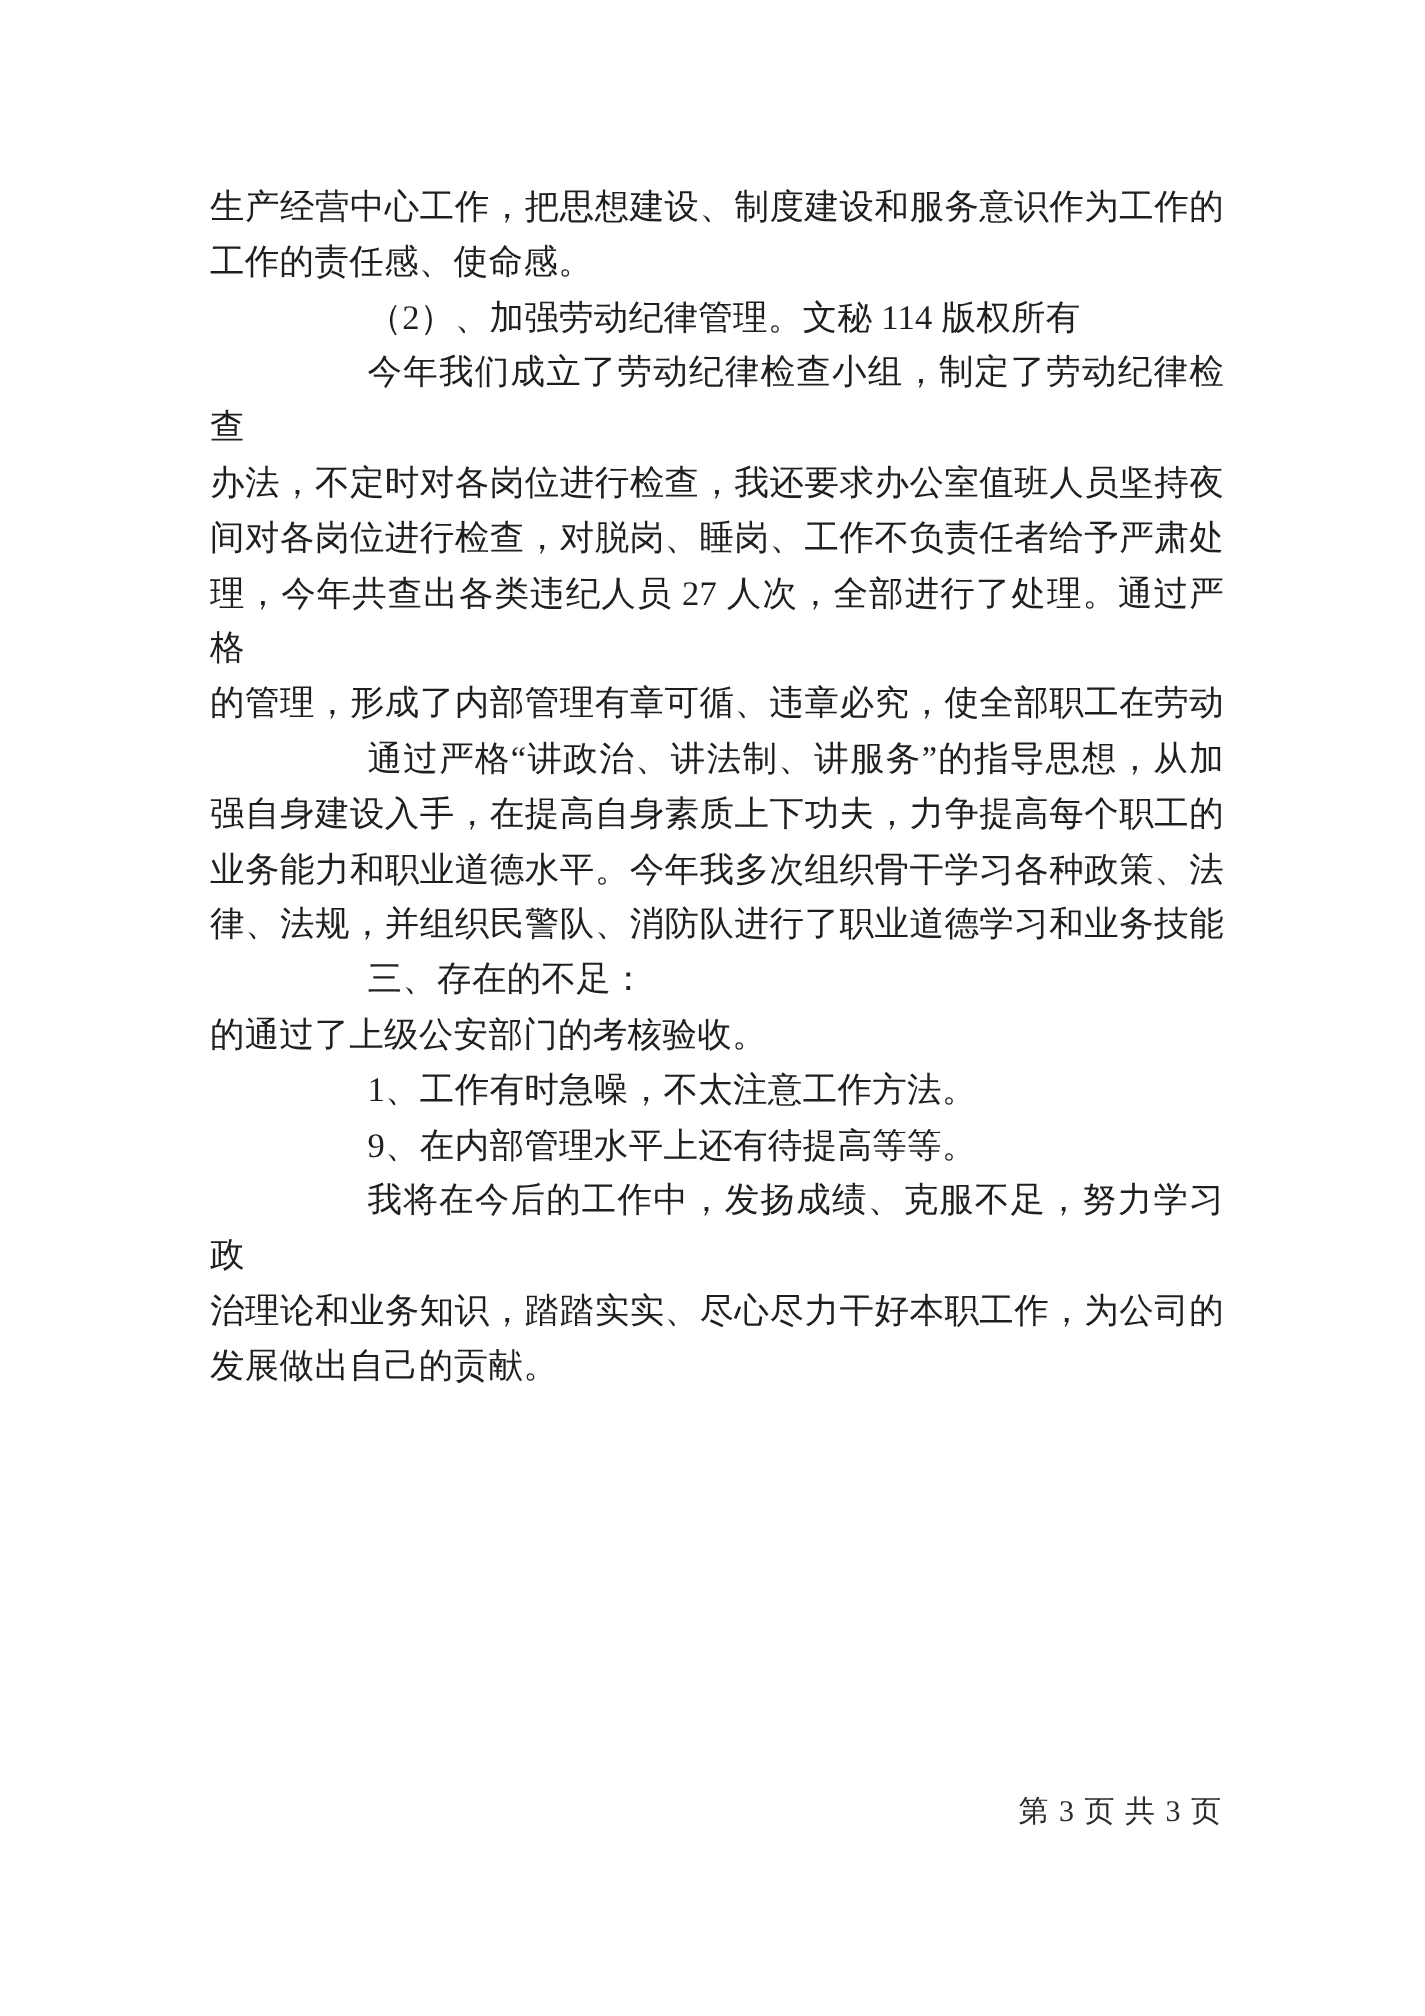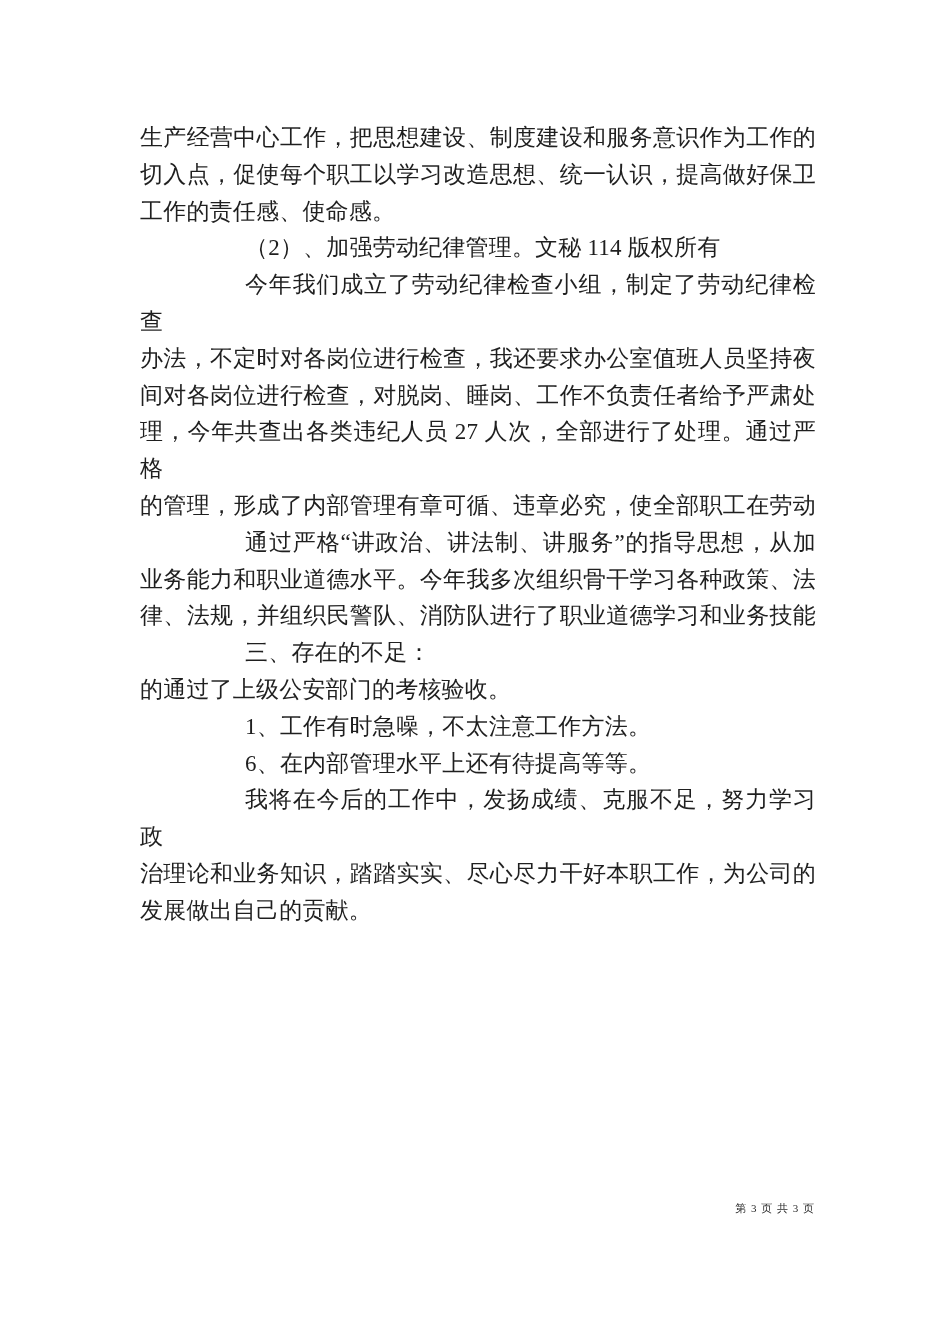--- a/index.html
+++ b/index.html
@@ -35,46 +35,46 @@
     text-align: justify;
     text-align-last: justify;
   }
   .line.indent {
     text-indent: 105px;
   }
   .page-footer {
     position: absolute;
     top: 1198px;
     right: 135px;
-    font-size: 11px;
+    font-size: 20px;
     line-height: 20px;
     color: #2a2a2a;
     letter-spacing: 1px;
   }
 </style>
 </head>
 <body>
 
 <div class="page">
   <div class="text-block">
 
   <div class="line fill">生产经营中心工作，把思想建设、制度建设和服务意识作为工作的</div>
-      <div class="line fill">切入点，促使每个职工以学习改造思想、统一认识，提高做好保卫</div>
       <div class="line">工作的责任感、使命感。</div>
       <div class="line indent">（2）、加强劳动纪律管理。文秘 114 版权所有</div>
       <div class="line indent fill">今年我们成立了劳动纪律检查小组，制定了劳动纪律检查</div>
       <div class="line fill">办法，不定时对各岗位进行检查，我还要求办公室值班人员坚持夜</div>
       <div class="line fill">间对各岗位进行检查，对脱岗、睡岗、工作不负责任者给予严肃处</div>
       <div class="line fill">理，今年共查出各类违纪人员 27 人次，全部进行了处理。通过严格</div>
       <div class="line fill">的管理，形成了内部管理有章可循、违章必究，使全部职工在劳动</div>
       <div class="line indent fill">通过严格“讲政治、讲法制、讲服务”的指导思想，从加</div>
+      <div class="line fill">强自身建设入手，在提高自身素质上下功夫，力争提高每个职工的</div>
       <div class="line fill">业务能力和职业道德水平。今年我多次组织骨干学习各种政策、法</div>
       <div class="line fill">律、法规，并组织民警队、消防队进行了职业道德学习和业务技能</div>
       <div class="line indent">三、存在的不足：</div>
       <div class="line">的通过了上级公安部门的考核验收。</div>
       <div class="line indent">1、工作有时急噪，不太注意工作方法。</div>
-      <div class="line indent">6、在内部管理水平上还有待提高等等。</div>
+      <div class="line indent">9、在内部管理水平上还有待提高等等。</div>
       <div class="line indent fill">我将在今后的工作中，发扬成绩、克服不足，努力学习政</div>
       <div class="line fill">治理论和业务知识，踏踏实实、尽心尽力干好本职工作，为公司的</div>
       <div class="line">发展做出自己的贡献。</div>
     </div>
   <div class="page-footer">第 3 页 共 3 页</div>
 </div>
 
 </body></html>

